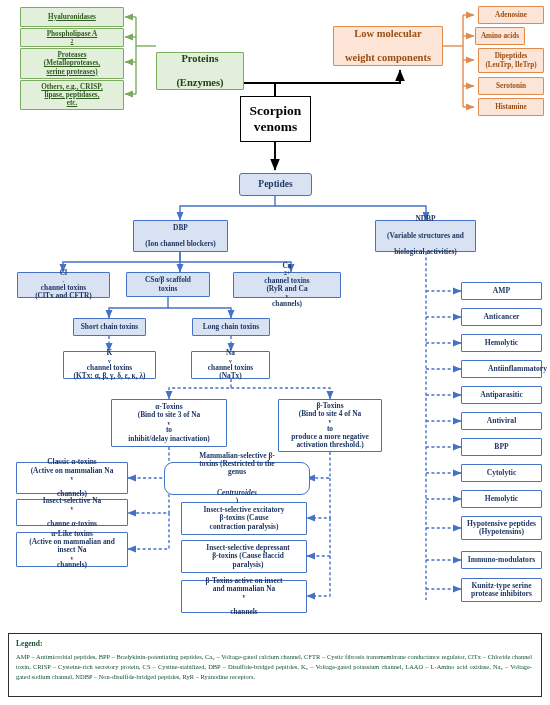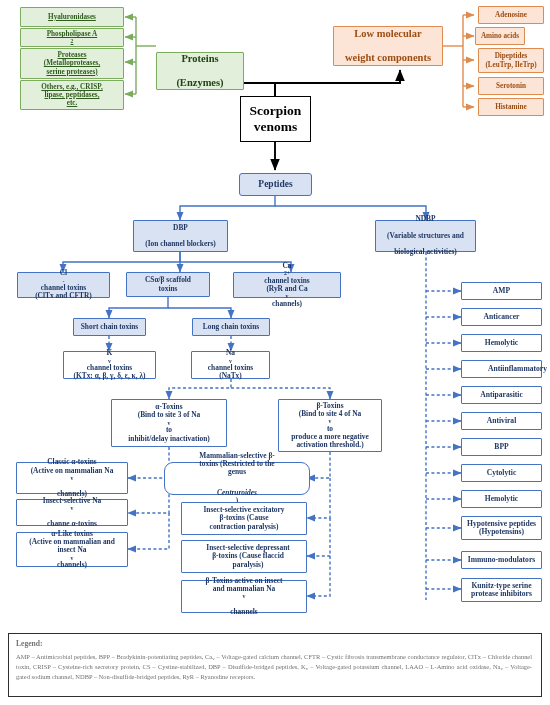--- a/index.html
+++ b/index.html
@@ -37,21 +37,21 @@
              font-size:7.4px;font-weight:bold;border-radius:1px;}
   .blue-peptides{background:#d9e2f3;border:1.6px solid #4472c4;color:#1f3864;
              font-size:9.5px;font-weight:bold;border-radius:3px;}
 
   .ndbp-item{background:#ffffff;border:1.5px solid #4472c4;color:#1f3864;
              font-size:7.6px;font-weight:bold;border-radius:1px;}
 
   
   #legend{position:absolute;left:8px;top:633px;width:534px;height:64px;
           box-sizing:border-box;background:#ffffff;border:1.1px solid #2f2f2f;
-          padding:5px 9px 4px 7px;color:#737373;}
+          padding:5px 9px 4px 7px;color:#14532d;}
   #legend .lt{font-size:7.6px;font-weight:bold;margin-bottom:5px;
               font-family:"Liberation Serif",serif;}
   #legend .lb{font-size:6.45px;line-height:1.36;text-align:justify;
               font-family:"Liberation Serif",serif;}
 
   svg.wires{position:absolute;left:0;top:0;width:550px;height:705px;
             pointer-events:none;}
   .sub{font-size:0.78em;vertical-align:-0.22em;}
   .sup{font-size:0.78em;vertical-align:0.42em;}
   .ital{font-style:italic;margin-top:12px;}

